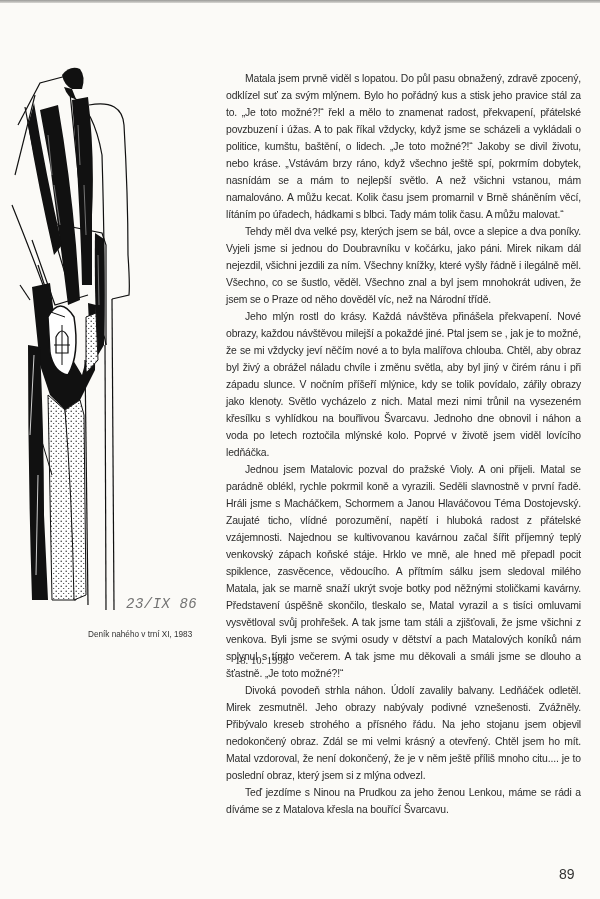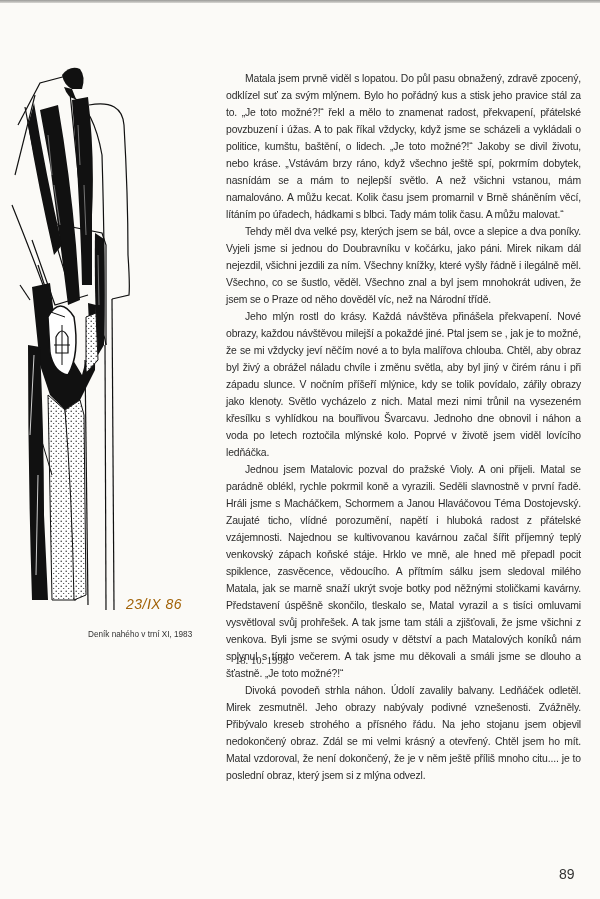--- a/index.html
+++ b/index.html
@@ -12,22 +12,22 @@
   }
   .top-edge {
     position: absolute; left: 0; top: 0; width: 600px; height: 3px;
     background: linear-gradient(#9a9a98, #d8d7d3);
   }
   .artwork {
     position: absolute; left: 10px; top: 55px; width: 140px; height: 555px;
   }
   .signature {
     position: absolute; left: 126px; top: 596px;
-    font-family: Liberation Sans, sans-serif; font-style: italic;
-    font-size: 14px; color: #a16207; letter-spacing: 0.5px;
+    font-family: Liberation Mono, monospace; font-style: italic;
+    font-size: 14px; color: #737373; letter-spacing: 0.5px;
   }
   .caption {
     position: absolute; left: 88px; top: 630px;
     font-size: 8.2px; color: #333;
     font-family: "Liberation Sans", sans-serif;
   }
   .text-column {
     position: absolute; left: 210px; top: 70px; width: 355px;
     font-family: "Liberation Sans", sans-serif;
     font-size: 10.4px; line-height: 17px;
@@ -119,17 +119,18 @@
 
 <div class="signature">23/IX 86</div>
 <div class="caption">Deník nahého v trní XI, 1983</div>
 
 <div class="text-column">
   <p>Matala jsem prvně viděl s lopatou. Do půl pasu obnažený, zdravě zpocený, odklízel suť za svým mlýnem. Bylo ho pořádný kus a stisk jeho pravice stál za to. „Je toto možné?!“ řekl a mělo to znamenat radost, překvapení, přátelské povzbuzení i úžas. A to pak říkal vždycky, když jsme se scházeli a vykládali o politice, kumštu, baštění, o lidech. „Je toto možné?!“ Jakoby se divil životu, nebo kráse. „Vstávám brzy ráno, když všechno ještě spí, pokrmím dobytek, nasnídám se a mám to nejlepší světlo. A než všichni vstanou, mám namalováno. A můžu kecat. Kolik času jsem promarnil v Brně sháněním věcí, lítáním po úřadech, hádkami s blbci. Tady mám tolik času. A můžu malovat.“</p>
   <p>Tehdy měl dva velké psy, kterých jsem se bál, ovce a slepice a dva poníky. Vyjeli jsme si jednou do Doubravníku v kočárku, jako páni. Mirek nikam dál nejezdil, všichni jezdili za ním. Všechny knížky, které vyšly řádně i ilegálně měl. Všechno, co se šustlo, věděl. Všechno znal a byl jsem mnohokrát udiven, že jsem se o Praze od něho dověděl víc, než na Národní třídě.</p>
   <p>Jeho mlýn rostl do krásy. Každá návštěva přinášela překvapení. Nové obrazy, každou návštěvou milejší a pokaždé jiné. Ptal jsem se , jak je to možné, že se mi vždycky jeví něčím nové a to byla malířova chlouba. Chtěl, aby obraz byl živý a obrážel náladu chvíle i změnu světla, aby byl jiný v čirém ránu i při západu slunce. V nočním příšeří mlýnice, kdy se tolik povídalo, zářily obrazy jako klenoty. Světlo vycházelo z nich. Matal mezi nimi trůnil na vysezeném křesílku s vyhlídkou na bouřlivou Švarcavu. Jednoho dne obnovil i náhon a voda po letech roztočila mlýnské kolo. Poprvé v životě jsem viděl lovícího ledňáčka.</p>
   <p>Jednou jsem Matalovic pozval do pražské Violy. A oni přijeli. Matal se parádně oblékl, rychle pokrmil koně a vyrazili. Seděli slavnostně v první řadě. Hráli jsme s Macháčkem, Schormem a Janou Hlaváčovou Téma Dostojevský. Zaujaté ticho, vlídné porozumění, napětí i hluboká radost z přátelské vzájemnosti. Najednou se kultivovanou kavárnou začal šířit příjemný teplý venkovský zápach koňské stáje. Hrklo ve mně, ale hned mě přepadl pocit spiklence, zasvěcence, vědoucího. A přítmím sálku jsem sledoval milého Matala, jak se marně snaží ukrýt svoje botky pod něžnými stoličkami kavárny. Představení úspěšně skončilo, tleskalo se, Matal vyrazil a s tisíci omluvami vysvětloval svůj prohřešek. A tak jsme tam stáli a zjišťovali, že jsme všichni z venkova. Byli jsme se svými osudy v dětství a pach Matalových koníků nám splynul s tímto večerem. A tak jsme mu děkovali a smáli jsme se dlouho a šťastně. „Je toto možné?!“</p>
   <p>Divoká povodeň strhla náhon. Údolí zavalily balvany. Ledňáček odletěl. Mirek zesmutněl. Jeho obrazy nabývaly podivné vznešenosti. Zvážněly. Přibývalo kreseb strohého a přísného řádu. Na jeho stojanu jsem objevil nedokončený obraz. Zdál se mi velmi krásný a otevřený. Chtěl jsem ho mít. Matal vzdoroval, že není dokončený, že je v něm ještě příliš mnoho citu.... je to poslední obraz, který jsem si z mlýna odvezl.</p>
+  <p>Teď jezdíme s Ninou na Prudkou za jeho ženou Lenkou, máme se rádi a díváme se z Matalova křesla na bouřící Švarcavu.</p>
 </div>
 
 <div class="date">18. 10. 1998</div>
 
 <div class="page-number">89</div>
 
 </body></html>

